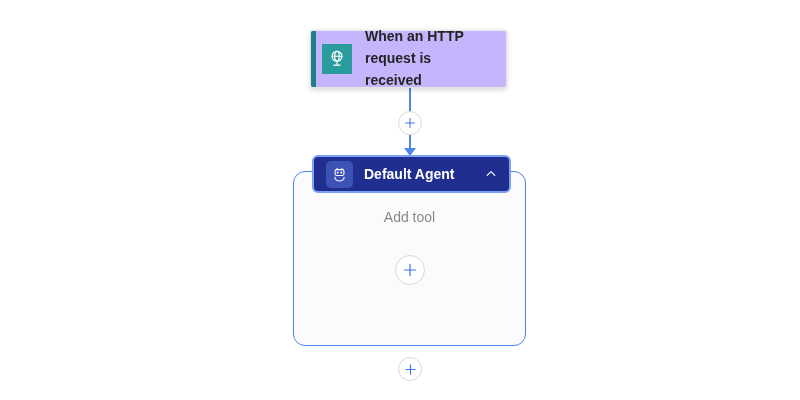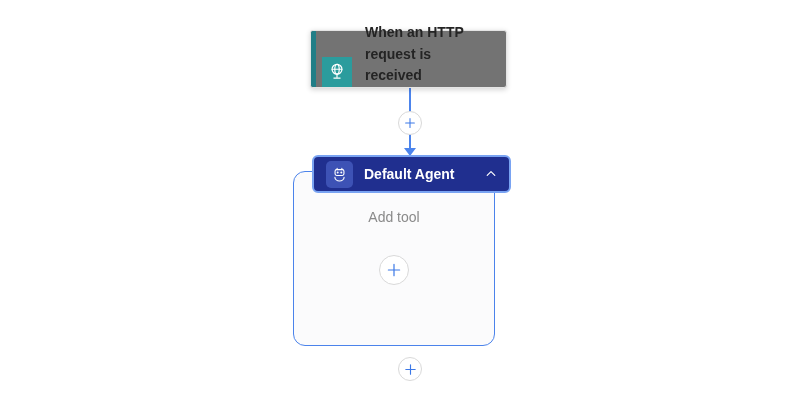--- a/index.html
+++ b/index.html
@@ -20,25 +20,25 @@
   .canvas{
     position:relative;
     width:800px;height:400px;
     background:#ffffff;
     overflow:hidden;
   }
 
   
   .trigger-card{
     position:absolute;left:310px;top:30px;width:197px;height:58px;
-    background:#737373;
+    background:#c4b5fd;
     border:1px solid #e4e4e4;
     border-radius:3px;
     box-shadow:0 1.5px 5px rgba(0,0,0,.16);
-    display:flex;align-items:flex-end;gap:13px;
+    display:flex;align-items:center;gap:13px;
     padding-left:11px;
     cursor:pointer;
     z-index:2;
   }
   .trigger-accent{
     position:absolute;left:0;top:0;bottom:0;width:5px;
     background:var(--accent);
     border-radius:2px 0 0 2px;
   }
   .trigger-icon{
@@ -77,21 +77,21 @@
     cursor:pointer;
     padding:0;
     z-index:3;
   }
   .plus-mid{left:398px;top:111px;width:24px;height:24px;}
   .plus-tool{left:50%;transform:translateX(-50%);top:83px;width:30px;height:30px;}
   .plus-bottom{left:398px;top:357px;width:24px;height:24px;}
 
   
   .agent-container{
-    position:absolute;left:293px;top:171px;width:202px;height:175px;
+    position:absolute;left:293px;top:171px;width:233px;height:175px;
     border:1.5px solid var(--container-border);
     border-radius:12px;
     background:#fbfbfc;
     z-index:1;
   }
   .add-tool-label{
     margin-top:37px;
     text-align:center;
     font-size:14px;color:#8a8a8a;
   }

